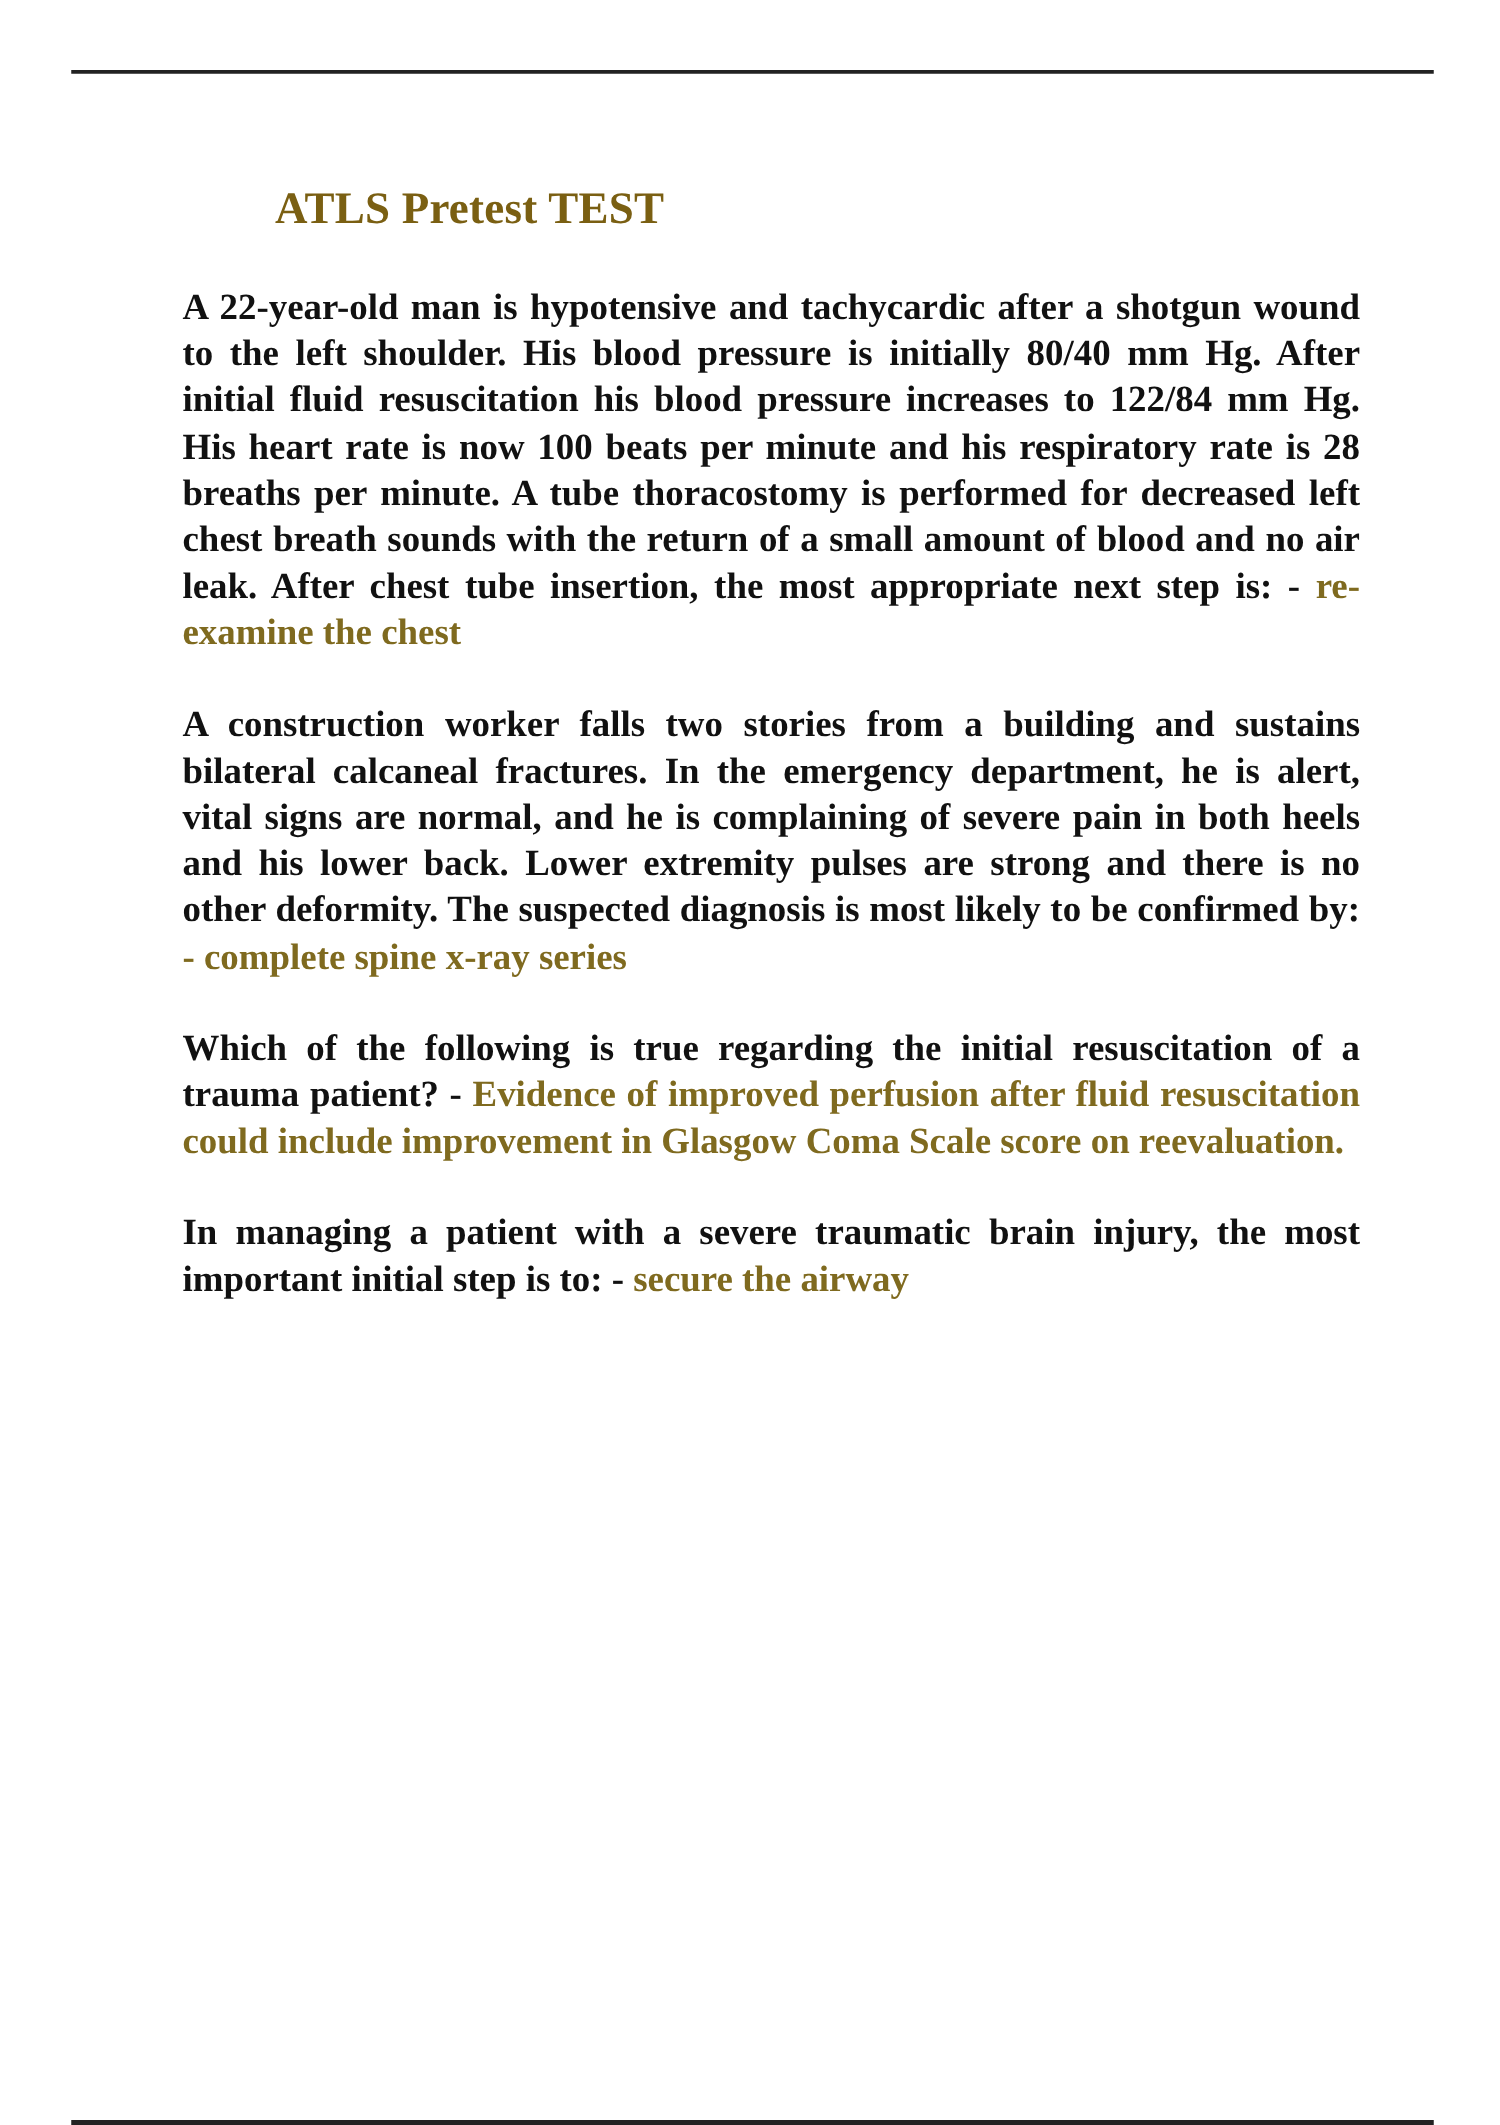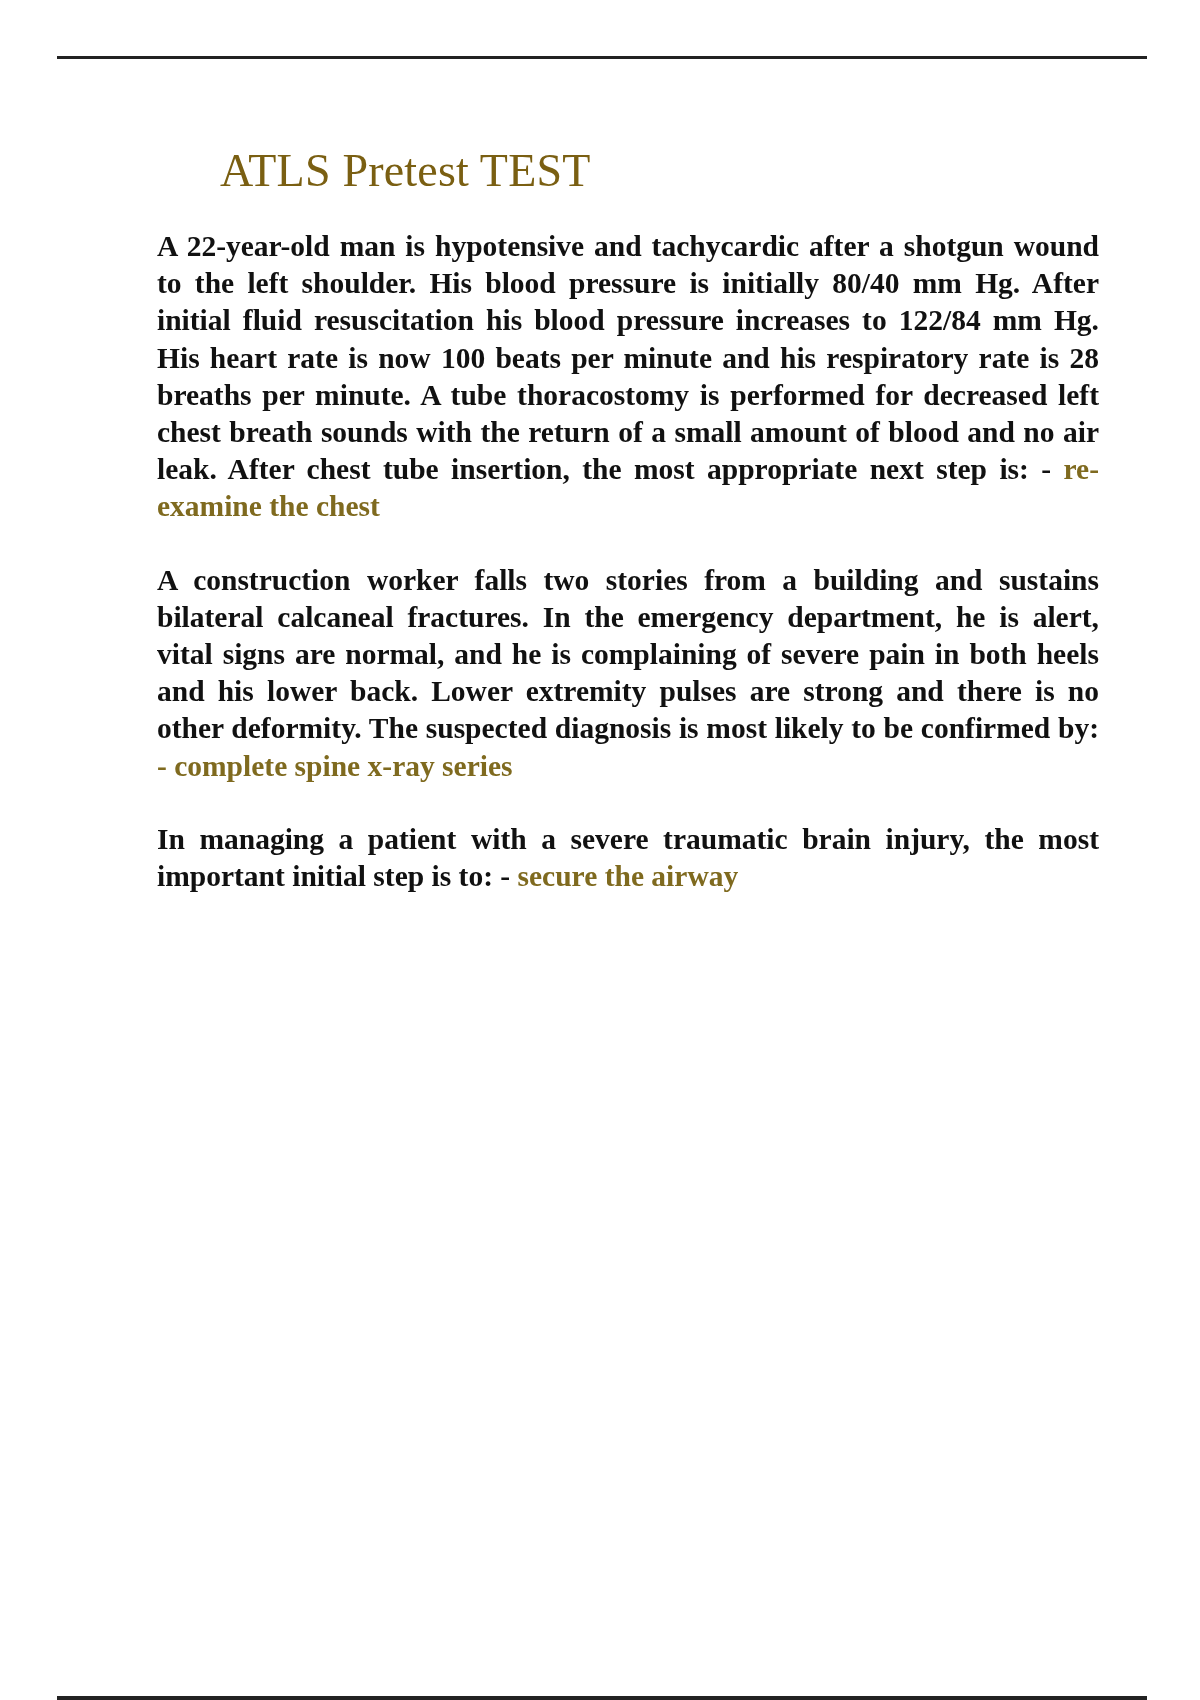--- a/index.html
+++ b/index.html
@@ -22,30 +22,30 @@
       background: #222222;
     }
     .rule.top { top: 56px; }
     .rule.bottom { top: 1696px; height: 4px; }
 
     .title {
       position: absolute;
       left: 220px;
       top: 148px;
       margin: 0;
-      font-size: 46px;
-      font-weight: normal;
+      font-size: 36px;
+      font-weight: bold;
       color: #7a5f12;
       letter-spacing: 0.2px;
       line-height: 1;
     }
 
     .content {
       position: absolute;
-      left: 157px;
+      left: 146px;
       top: 228px;
       width: 942px;
     }
     .qa {
       margin: 0 0 36px 0;
       font-size: 29.5px;
       line-height: 37.2px;
       font-weight: bold;
       color: #111111;
       text-align: justify;
@@ -59,19 +59,20 @@
 
 <div class="rule top"></div>
 
 <h1 class="title">ATLS Pretest TEST</h1>
 
 <div class="content">
   <p class="qa"><span>A 22-year-old man is hypotensive and tachycardic after a shotgun wound to the left shoulder. His blood pressure is initially 80/40 mm Hg. After initial fluid resuscitation his blood pressure increases to 122/84 mm Hg. His heart rate is now 100 beats per minute and his respiratory rate is 28 breaths per minute. A tube thoracostomy is performed for decreased left chest breath sounds with the return of a small amount of blood and no air leak. After chest tube insertion, the most appropriate next step is: -</span> <span class="answer">re-examine the chest</span></p>
 
   <p class="qa"><span>A construction worker falls two stories from a building and sustains bilateral calcaneal fractures. In the emergency department, he is alert, vital signs are normal, and he is complaining of severe pain in both heels and his lower back. Lower extremity pulses are strong and there is no other deformity. The suspected diagnosis is most likely to be confirmed by:</span> <span class="answer">- complete spine x-ray series</span></p>
 
+  <p class="qa"><span>Which of the following is true regarding the initial resuscitation of a trauma patient? -</span> <span class="answer">Evidence of improved perfusion after fluid resuscitation could include improvement in Glasgow Coma Scale score on reevaluation.</span></p>
 
   <p class="qa"><span>In managing a patient with a severe traumatic brain injury, the most important initial step is to: -</span> <span class="answer">secure the airway</span></p>
 
 
 </div>
 
 <div class="rule bottom"></div>
 
 </body></html>

